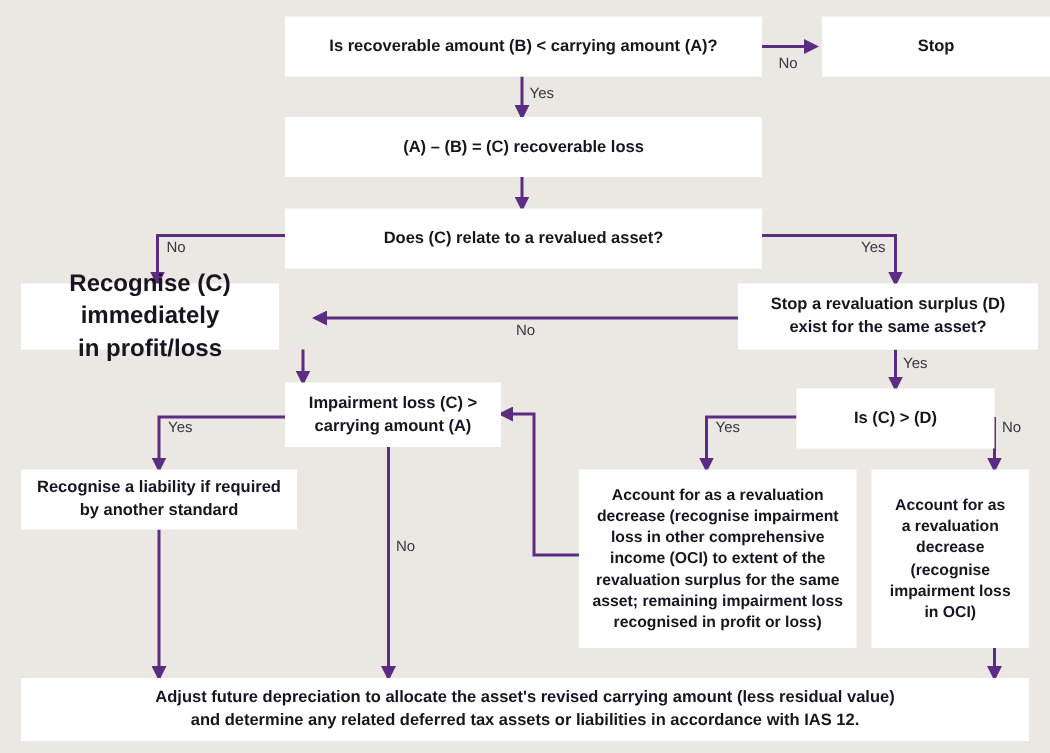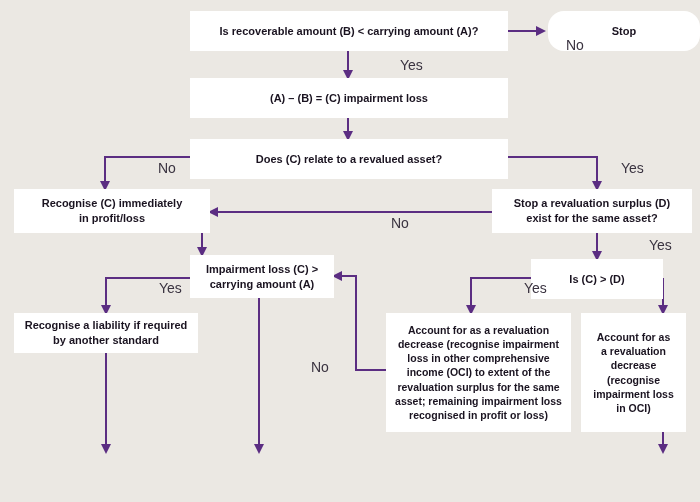--- a/index.html
+++ b/index.html
@@ -27,27 +27,26 @@
     text-align: center;
     line-height: 1.35;
     box-sizing: border-box;
     padding: 20px 6px;
     white-space: pre-line;
     z-index: 3;
   }
   .edge-label {
     position: absolute;
     color: #3a3340;
-    font-size: 14px;
+    font-size: 10px;
     font-weight: normal;
     font-family: "Liberation Sans", sans-serif;
     z-index: 4;
     background: transparent;
     line-height: 1;
-    margin-left: 47px;
   }
   svg#wires {
     position: absolute;
     left: 0;
     top: 0;
     width: 700px;
     height: 502px;
     z-index: 1;
   }
 </style>
@@ -91,27 +90,27 @@
       <path d="M 663 278 L 663 313"></path>
 
       <path d="M 386 370 L 356 370 L 356 276 L 334 276"></path>
 
       <path d="M 663 432 L 663 452"></path>
     </g>
   </svg>
 
   <div class="node" style="left:190px; top:11px; width:318px; height:40px; font-size:11px;">Is recoverable amount (B) &lt; carrying amount (A)?</div>
 
-  <div class="node" style="left:548px; top:11px; width:152px; height:40px; font-size:11px;border-radius:16px;">Stop</div>
+  <div class="node" style="left:548px; top:11px; width:152px; height:40px; font-size:11px;">Stop</div>
 
-  <div class="node" style="left:190px; top:78px; width:318px; height:33px; font-size:11px;">(A) – (B) = (C) impairment loss</div>
+  <div class="node" style="left:190px; top:78px; width:318px; height:33px; font-size:11px;">(A) – (B) = (C) recoverable loss</div>
 
   <div class="node" style="left:190px; top:139px; width:318px; height:36px; font-size:11px;">Does (C) relate to a revalued asset?</div>
 
-  <div class="node" style="left:14px; top:189px; width:196px; height:44px; font-size:11px;">Recognise (C) immediately
+  <div class="node" style="left:14px; top:189px; width:172px; height:44px; font-size:16px;">Recognise (C) immediately
 in profit/loss</div>
 
   <div class="node" style="left:492px; top:189px; width:200px; height:44px; font-size:11px;">Stop a revaluation surplus (D)
 exist for the same asset?</div>
 
   <div class="node" style="left:531px; top:259px; width:132px; height:35px; font-size:11px;">Is (C) &gt; (D)</div>
 
   <div class="node" style="left:190px; top:255px; width:144px; height:43px; font-size:11px;">Impairment loss (C) &gt;
 carrying amount (A)</div>
 
@@ -120,20 +119,22 @@
 
   <div class="node" style="left:386px; top:313px; width:185px; height:119px; font-size:10.5px; white-space:normal;">Account for as a revaluation decrease (recognise impairment loss in other comprehensive income (OCI) to extent of the revaluation surplus for the same asset; remaining impairment loss recognised in profit or loss)</div>
 
   <div class="node" style="left:581px; top:313px; width:105px; height:119px; font-size:10.5px;">Account for as
 a revaluation
 decrease
 (recognise
 impairment loss
 in OCI)</div>
 
+  <div class="node" style="left:14px; top:452px; width:672px; height:42px; font-size:11px;">Adjust future depreciation to allocate the asset's revised carrying amount (less residual value)
+and determine any related deferred tax assets or liabilities in accordance with IAS 12.</div>
 
   <div class="edge-label" style="left:519px; top:38px;">No</div>
   <div class="edge-label" style="left:353px; top:58px;">Yes</div>
   <div class="edge-label" style="left:111px; top:161px;">No</div>
   <div class="edge-label" style="left:574px; top:161px;">Yes</div>
   <div class="edge-label" style="left:344px; top:216px;">No</div>
   <div class="edge-label" style="left:602px; top:238px;">Yes</div>
   <div class="edge-label" style="left:112px; top:281px;">Yes</div>
   <div class="edge-label" style="left:264px; top:360px;">No</div>
   <div class="edge-label" style="left:477px; top:281px;">Yes</div>

